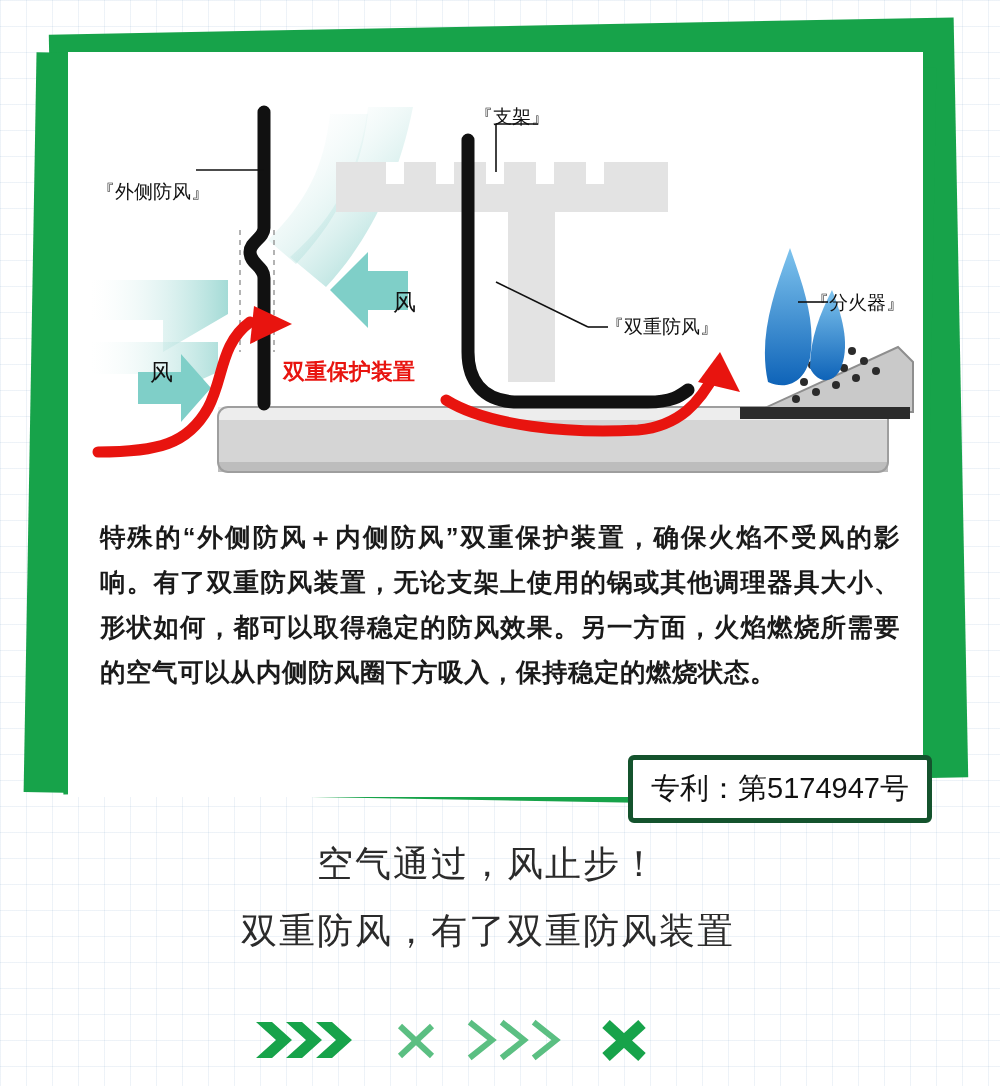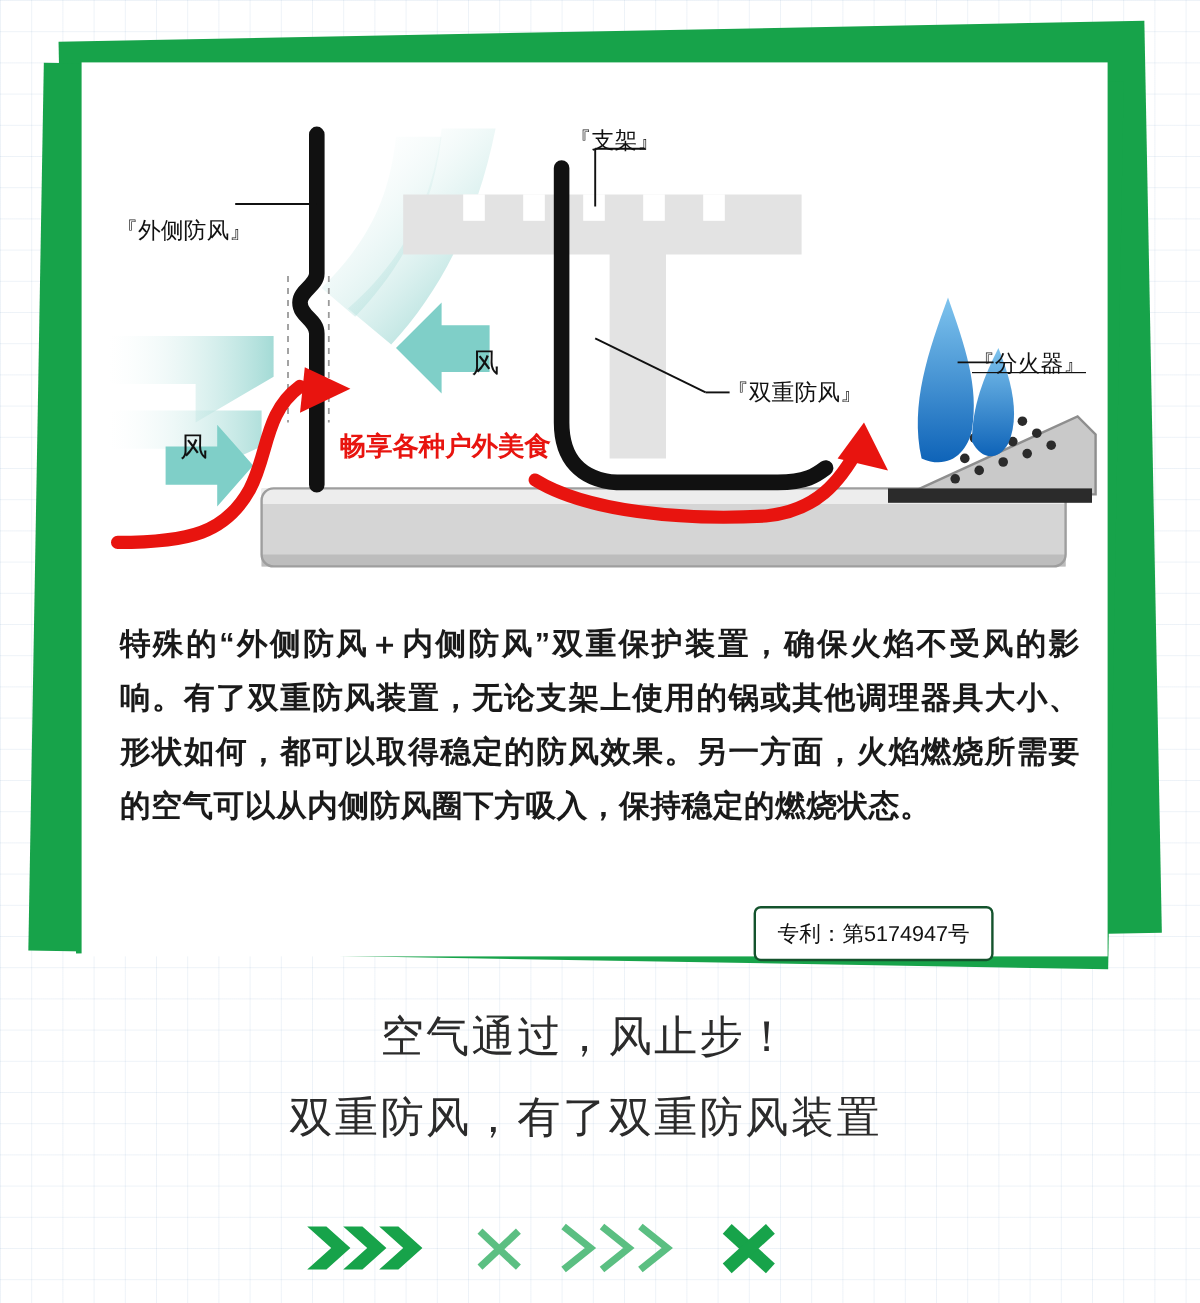--- a/index.html
+++ b/index.html
@@ -97,25 +97,25 @@
     line-height: 45px;
     color: #1a1a1a;
     letter-spacing: 0.5px;
     text-align: justify;
     font-weight: bold;
   }
 
   .patent-box {
     position: absolute;
     left: 628px; top: 755px;
-    border: 2px solid #14532d;
+    border: 5px solid #14532d;
     border-radius: 6px;
     padding: 9px 18px;
     background: #ffffff;
-    font-size: 18px;
+    font-size: 29px;
     color: #111111;
     white-space: nowrap;
   }
 
   
   .tagline {
     position: absolute;
     left: 0; top: 840px;
     width: 976px;
     text-align: center;
@@ -257,26 +257,26 @@
         <line x1="428" y1="72" x2="470" y2="72"></line>
         <line x1="428" y1="230" x2="520" y2="275"></line>
         <line x1="520" y1="275" x2="540" y2="275"></line>
         <line x1="730" y1="250" x2="760" y2="250"></line>
       </g>
     </svg>
 
     <div class="dlabel" style="left:28px; top:100px;margin-top:27px;">『外侧防风』</div>
     <div class="dlabel" style="left:378px; top:52px;margin-left:28px;">『支架』</div>
     <div class="dlabel" style="left:537px; top:262px;">『双重防风』</div>
-    <div class="dlabel" style="left:742px; top:238px;text-decoration:underline;">『分火器』</div>
+    <div class="dlabel" style="left:742px; top:238px;">『分火器』</div>
 
     <div class="wind-label" style="left:82px; top:305px;">风</div>
     <div class="wind-label" style="left:325px; top:235px;">风</div>
 
-    <div class="flow-label" style="left:215px; top:305px;">畅享各种户外美食</div>
+    <div class="flow-label" style="left:215px; top:305px;">双重保护装置</div>
   </div>
 
   <div class="body-text">特殊的“外侧防风＋内侧防风”双重保护装置，确保火焰不受风的影响。有了双重防风装置，无论支架上使用的锅或其他调理器具大小、形状如何，都可以取得稳定的防风效果。另一方面，火焰燃烧所需要的空气可以从内侧防风圈下方吸入，保持稳定的燃烧状态。</div>
 
   <div class="patent-box">专利：第5174947号</div>
 </div>
 
 <div class="tagline">
   <div class="line1">空气通过，风止步！</div>
   <div class="line2">双重防风，有了双重防风装置</div>

